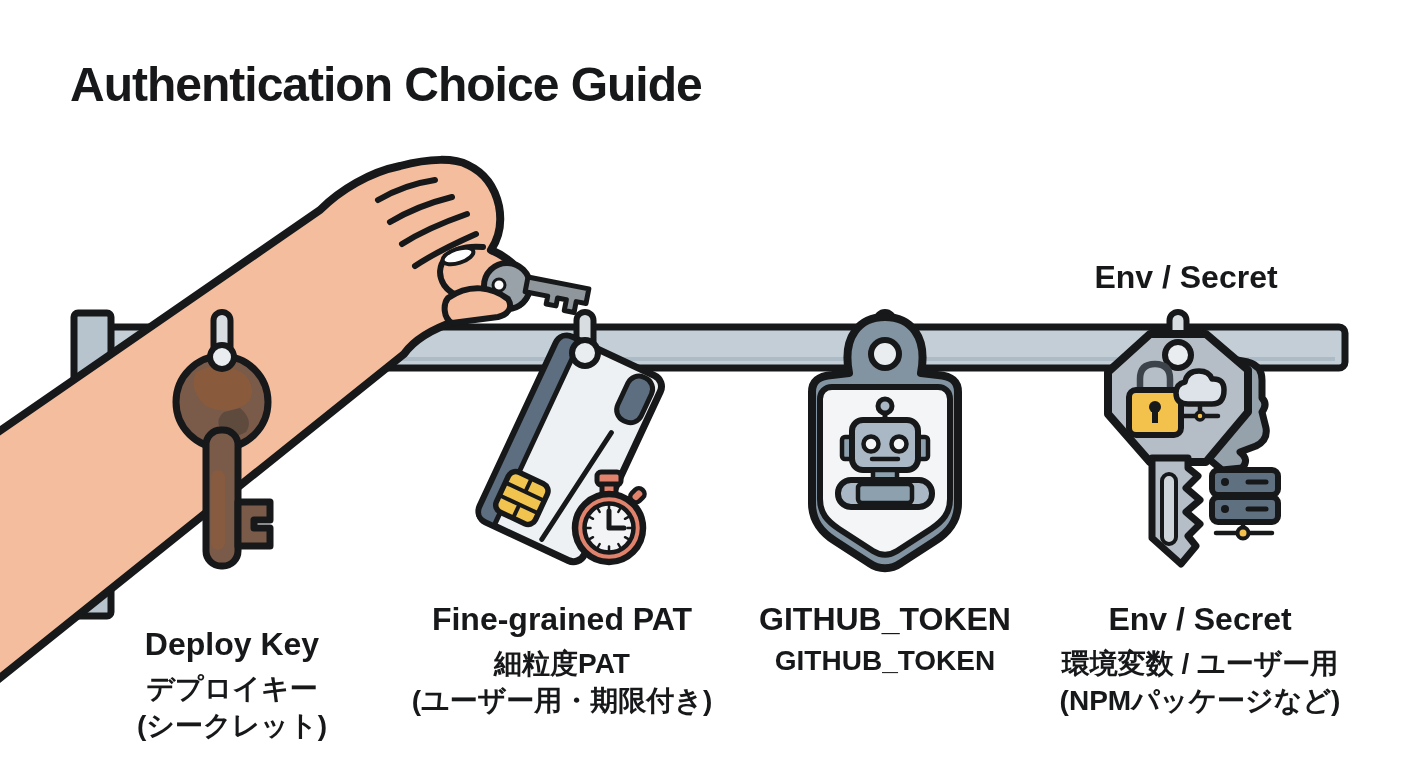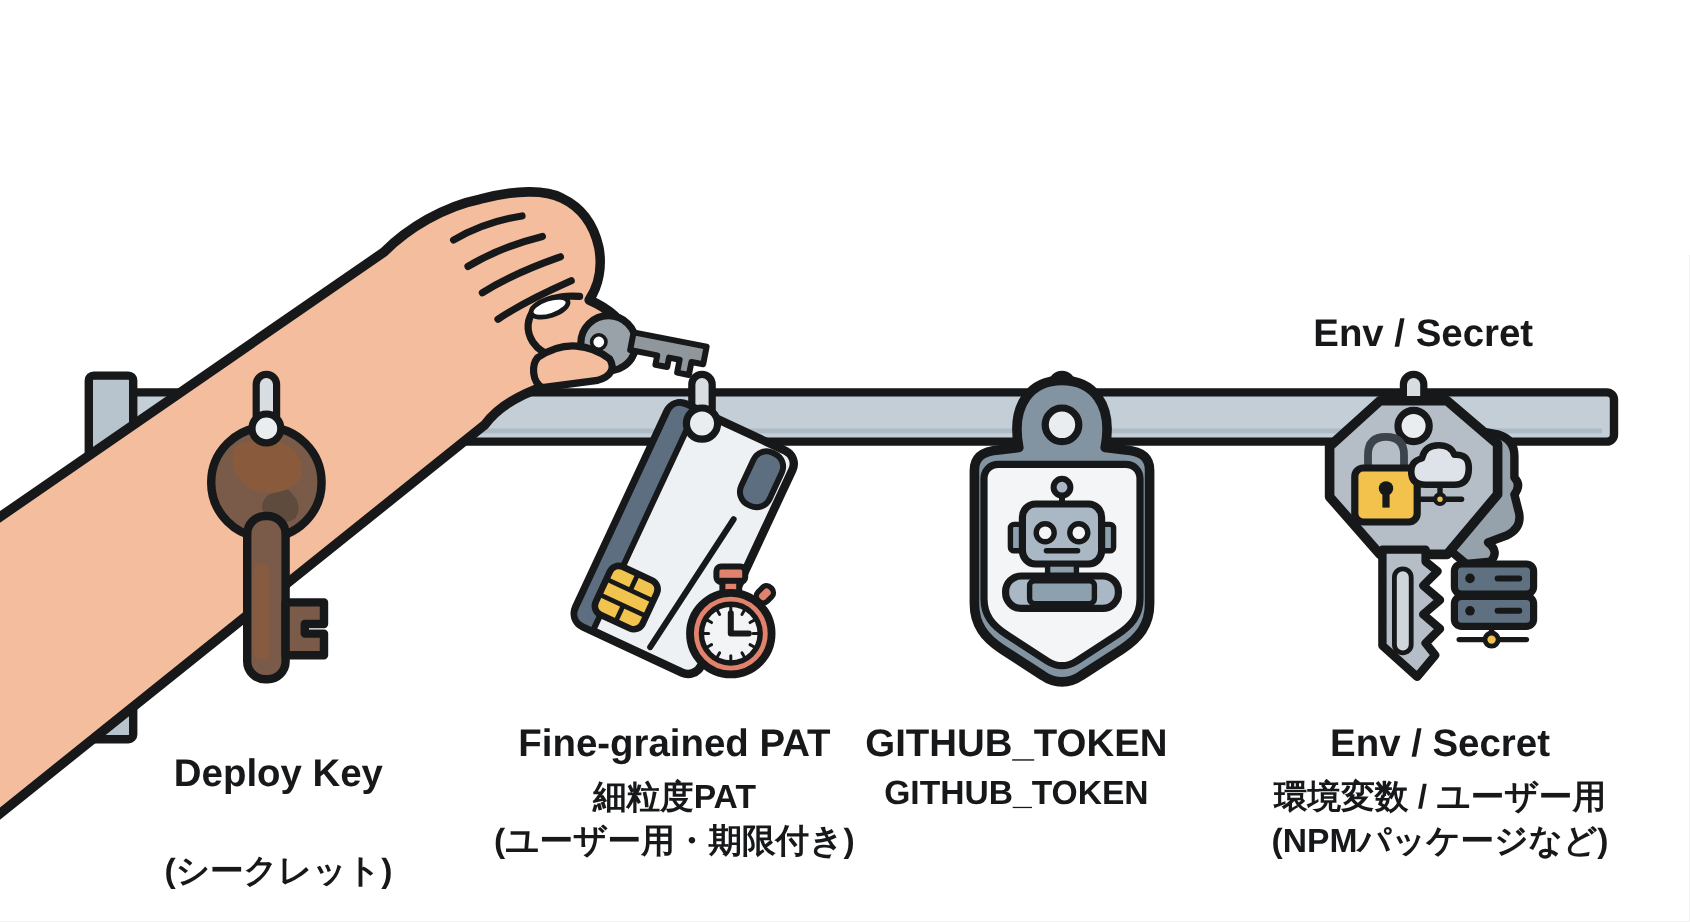--- a/index.html
+++ b/index.html
@@ -13,21 +13,21 @@
     letter-spacing:-1px;white-space:nowrap;
   }
   .rack-label{
     position:absolute;top:259px;left:1186px;transform:translateX(-50%);
     font-size:32px;font-weight:700;white-space:nowrap;
   }
   .col-label{position:absolute;transform:translateX(-50%);text-align:center;white-space:nowrap;}
   .col-en{top:601px;font-size:32px;font-weight:700;}
   .col-ja{top:645px;font-size:28px;font-weight:600;}
   .col-note{top:682px;font-size:28px;font-weight:600;}
-  .c1{left:232px;margin-top:25px;} .c2{left:562px;} .c3{left:847px;} .c4{left:1200px;}
+  .c1{left:232px;margin-top:25px;} .c2{left:562px;} .c3{left:885px;} .c4{left:1200px;}
 </style>
 </head>
 <body>
 
 <div class="stage">
 
   <svg class="illo" viewBox="0 0 1408 768">
 
     <g>
       <rect x="95" y="327" width="1250" height="41" rx="6" fill="#c3ced7" stroke="#17181a" stroke-width="7"></rect>
@@ -180,24 +180,26 @@
         <circle cx="1225" cy="509" r="4" fill="#17181a"></circle>
         <line x1="1248" y1="482" x2="1266" y2="482" stroke="#17181a" stroke-width="5" stroke-linecap="round"></line>
         <line x1="1248" y1="509" x2="1266" y2="509" stroke="#17181a" stroke-width="5" stroke-linecap="round"></line>
         <line x1="1243" y1="522" x2="1243" y2="533" stroke="#17181a" stroke-width="4.5"></line>
         <line x1="1216" y1="533" x2="1272" y2="533" stroke="#17181a" stroke-width="4.5" stroke-linecap="round"></line>
         <circle cx="1243" cy="533" r="5.5" fill="#f2c24d" stroke="#17181a" stroke-width="4"></circle>
       </g>
     </g>
   </svg>
 
+  <div class="page-title">Authentication Choice Guide</div>
 
   <div class="rack-label">Env / Secret</div>
 
   <div class="col-label col-en c1">Deploy Key</div>
+  <div class="col-label col-ja c1">デプロイキー</div>
   <div class="col-label col-note c1">(シークレット)</div>
 
   <div class="col-label col-en c2">Fine-grained PAT</div>
   <div class="col-label col-ja c2">細粒度PAT</div>
   <div class="col-label col-note c2">(ユーザー用・期限付き)</div>
 
   <div class="col-label col-en c3">GITHUB_TOKEN</div>
   <div class="col-label col-ja c3">GITHUB_TOKEN</div>
 
   <div class="col-label col-en c4">Env / Secret</div>

